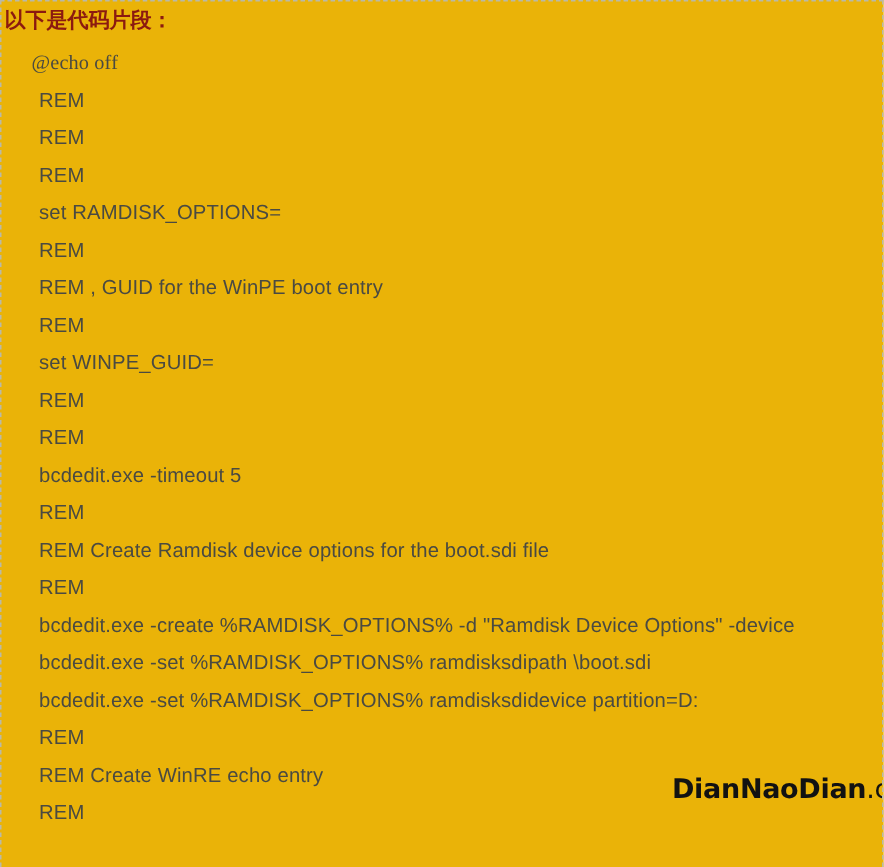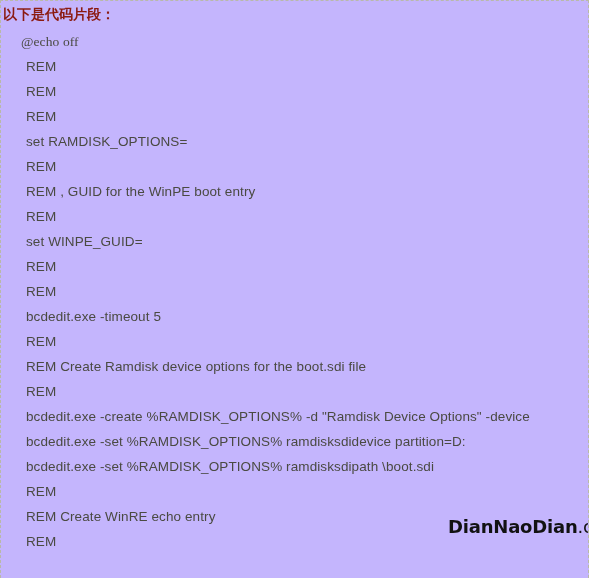--- a/index.html
+++ b/index.html
@@ -12,21 +12,21 @@
     height: 578px;
     overflow: hidden;
     font-family: "Liberation Sans", sans-serif;
   }
 
   #code-panel {
     position: relative;
     box-sizing: border-box;
     width: 589px;
     height: 578px;
-    background: #c4b5fd;
+    background: #eab308;
     border-left: 1px dashed #b9b9a8;
     border-top: 1px dashed #b9b9a8;
     border-right: 1px dashed #b9b9a8;
     border-bottom: none;
     overflow: hidden;
   }
 
   #panel-heading {
     position: absolute;
     left: 2px;
@@ -108,22 +108,22 @@
       <div class="code-line indent-1">REM , GUID for the WinPE boot entry</div>
       <div class="code-line indent-1">REM</div>
       <div class="code-line indent-1">set WINPE_GUID=</div>
       <div class="code-line indent-1">REM</div>
       <div class="code-line indent-1">REM</div>
       <div class="code-line indent-1">bcdedit.exe -timeout 5</div>
       <div class="code-line indent-1">REM</div>
       <div class="code-line indent-1">REM Create Ramdisk device options for the boot.sdi file</div>
       <div class="code-line indent-1">REM</div>
       <div class="code-line indent-1">bcdedit.exe -create %RAMDISK_OPTIONS% -d "Ramdisk Device Options" -device</div>
+      <div class="code-line indent-1">bcdedit.exe -set %RAMDISK_OPTIONS% ramdisksdipath \boot.sdi</div>
       <div class="code-line indent-1">bcdedit.exe -set %RAMDISK_OPTIONS% ramdisksdidevice partition=D:</div>
-      <div class="code-line indent-1">bcdedit.exe -set %RAMDISK_OPTIONS% ramdisksdipath \boot.sdi</div>
       <div class="code-line indent-1">REM</div>
       <div class="code-line indent-1">REM Create WinRE echo entry</div>
       <div class="code-line indent-1">REM</div>
     </div>
 
   <div id="watermark">
     <span class="wm-domain">
       <span class="d1">DianNaoDian</span><span class="d2">.com</span>
     </span>
   </div>

